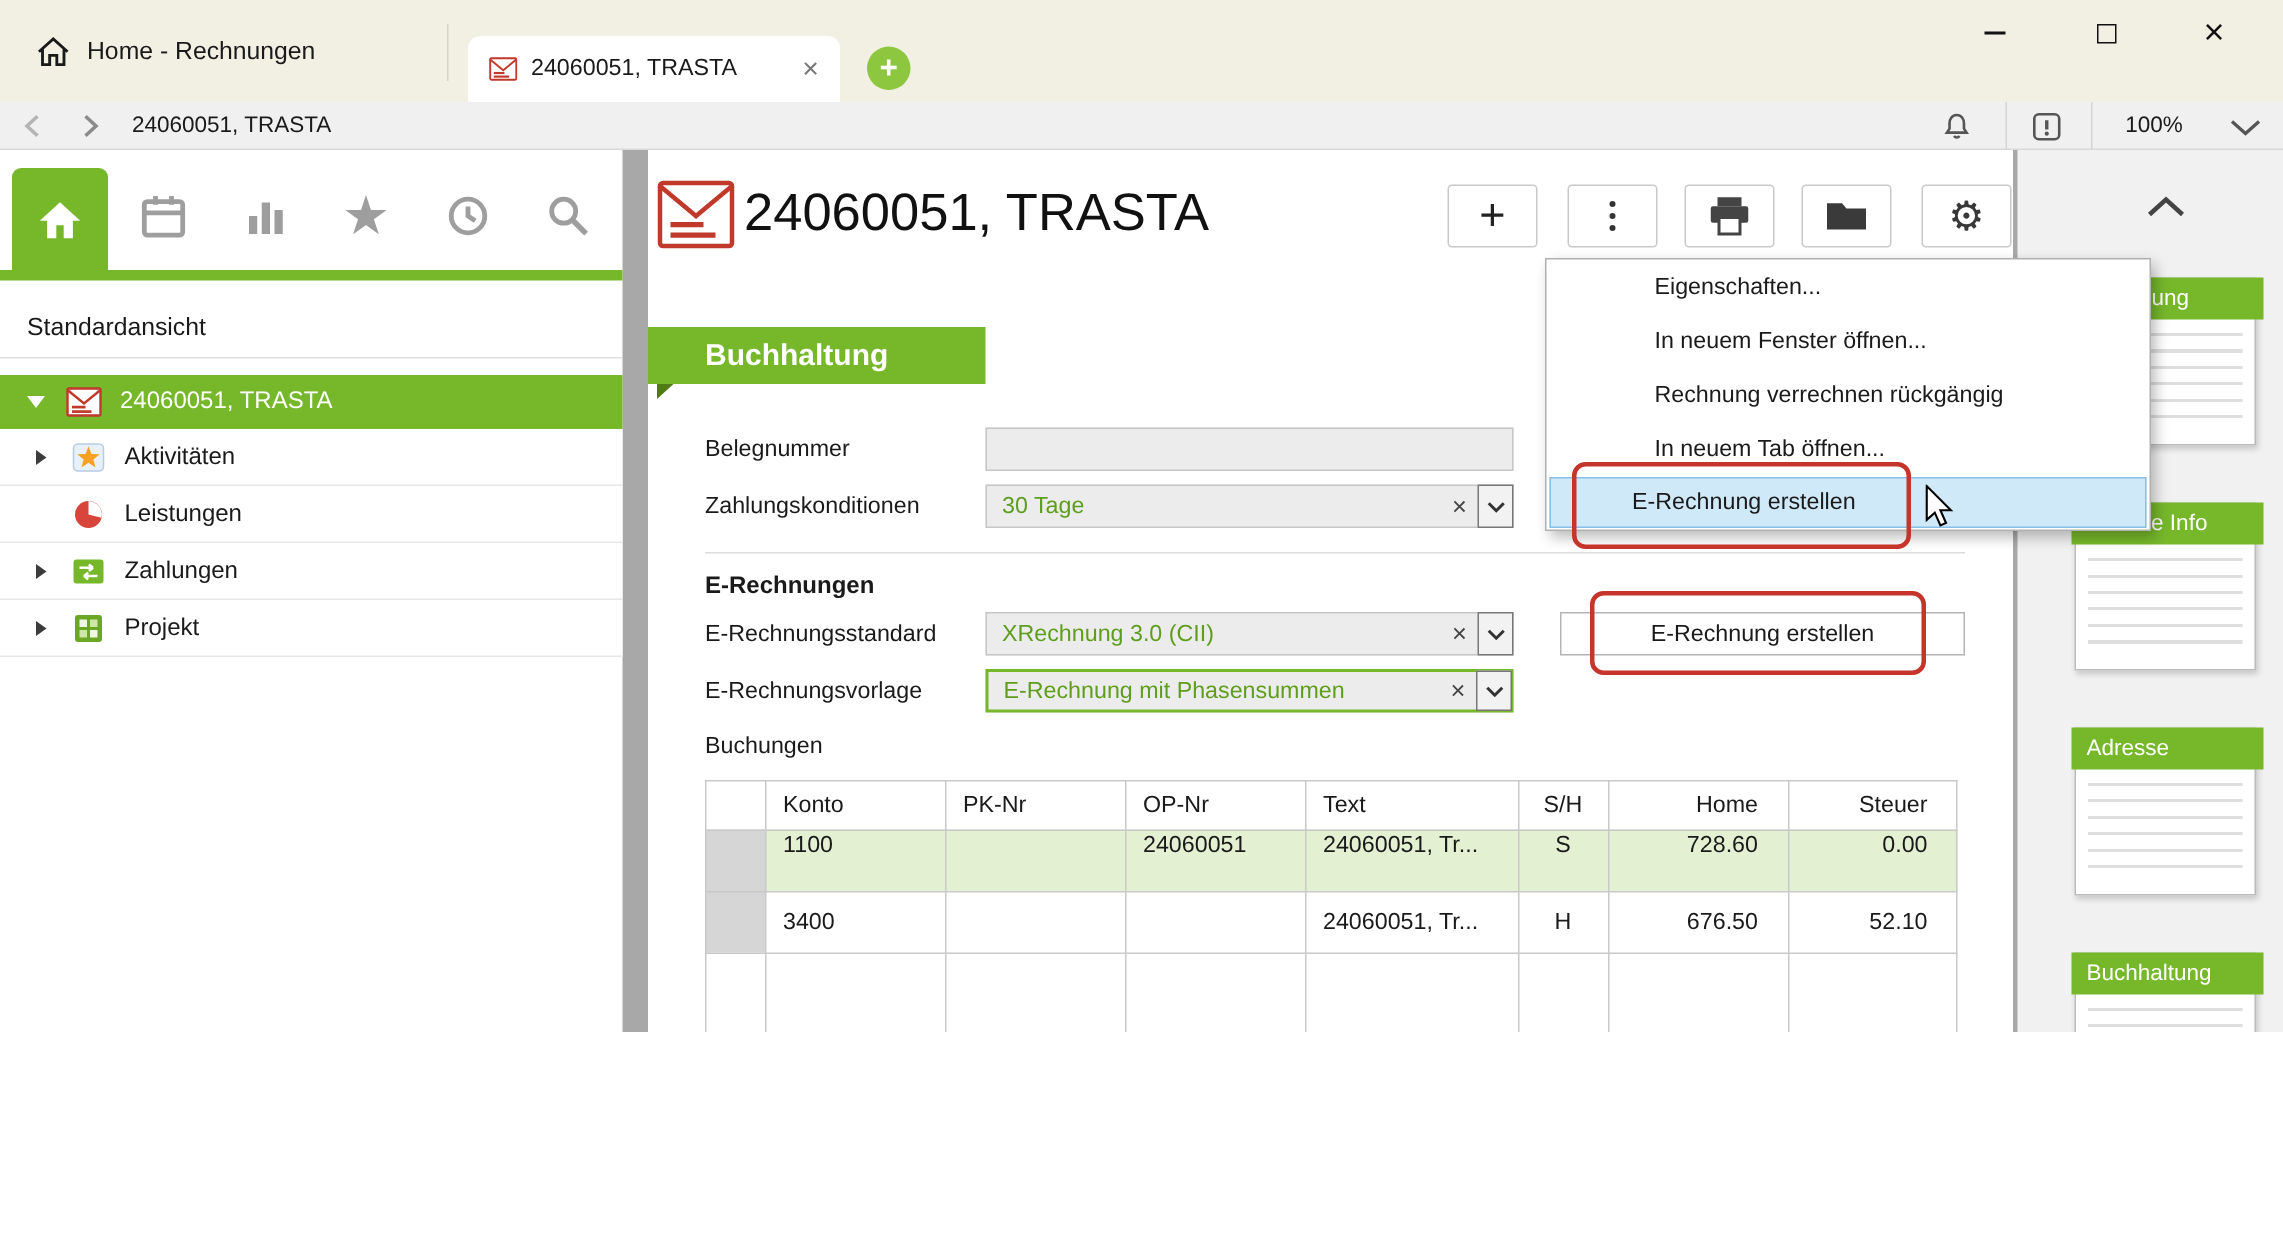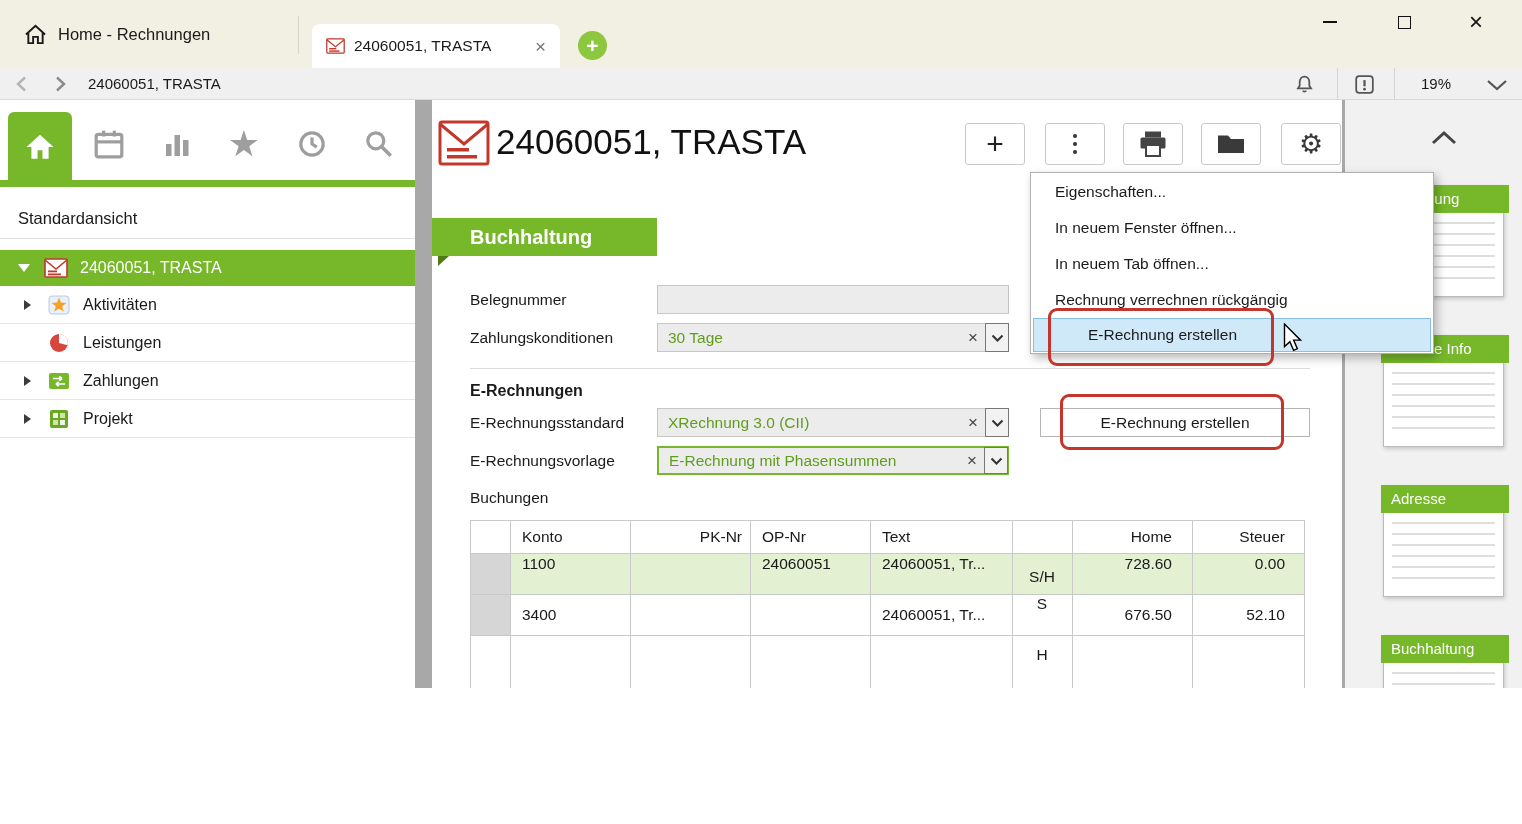--- a/index.html
+++ b/index.html
@@ -88,29 +88,29 @@
     background-position:0 0,40px 0,160px 0,280px 0,400px 0,542px 0,602px 0,722px 0,834px 0,
       0 0,0 33px,0 74px,0 115px,
       0 33px,40px 33px,0 74px;
     background-size:1px 290px,1px 290px,1px 290px,1px 290px,1px 290px,1px 290px,1px 290px,1px 290px,1px 290px,
       835px 1px,835px 1px,835px 1px,835px 1px,
       40px 41px,795px 41px,40px 41px;}
   .cell{position:absolute;font-size:15.5px;white-space:nowrap;overflow:hidden;}
   .hrow .cell{top:0;height:33px;line-height:33px;}
   .r1 .cell{top:23px;height:41px;line-height:41px;}
   .r2 .cell{top:74px;height:41px;line-height:41px;}
-  .c-konto{left:52px;width:100px;} .c-pknr{left:172px;width:100px;text-align:right;} .c-opnr{left:292px;width:100px;}
-  .c-text{left:412px;width:124px;} .c-sh{left:542px;width:60px;text-align:center;margin-top:40px;}
+  .c-konto{left:52px;width:100px;} .c-pknr{left:172px;width:100px;} .c-opnr{left:292px;width:100px;}
+  .c-text{left:412px;width:124px;} .c-sh{left:542px;width:60px;text-align:center;}
   .c-netto{left:602px;width:110px;text-align:right;padding-right:10px;}
   .c-steuer{left:722px;width:103px;text-align:right;padding-right:10px;}
 
   
   .context-menu{position:absolute;left:1030px;top:172px;width:404px;background:#fff;border:1px solid #b0b0b0;
     box-shadow:3px 4px 9px rgba(0,0,0,.28);z-index:40;padding:1px 0;}
-  .menu-item{height:36px;line-height:36px;padding-left:24px;font-size:15.5px;white-space:nowrap;}
+  .menu-item{height:36px;line-height:36px;padding-left:72px;font-size:15.5px;white-space:nowrap;}
   .menu-item.highlight{margin:0 2px;background:#cfe9f8;border:1px solid #88bfe8;height:34px;line-height:32px;padding-left:54px;}
 
   
   .right-panel{position:absolute;left:1345px;top:100px;width:177px;height:724px;background:#f1f1f1;}
   .panel-chev{position:absolute;left:86px;width:26px;height:16px;}
   .thumb{position:absolute;left:38px;width:121px;height:112px;background:#fff;border:1px solid #bbb;
     box-shadow:1px 2px 4px rgba(0,0,0,.18);}
   .thumb-label{position:absolute;left:36px;width:128px;height:28px;background:#76b82a;color:#fff;
     font-size:15px;line-height:28px;padding-left:10px;white-space:nowrap;overflow:hidden;z-index:2;}
   .thumb-lines{position:absolute;left:8px;right:8px;top:36px;bottom:8px;
@@ -175,21 +175,21 @@
     </div>
     <div class="nav-sep" style="left:1337px"></div>
     <div class="nav-ico" style="left:1352px">
       <svg width="21" height="21" viewBox="0 0 24 24">
         <rect x="2.5" y="2.5" width="19" height="19" rx="3.5" fill="none" stroke="#555" stroke-width="2"></rect>
         <line x1="12" y1="7" x2="12" y2="14" stroke="#555" stroke-width="2.6"></line>
           <circle cx="12" cy="17.3" r="1.6" fill="#555"></circle>
         </svg>
     </div>
     <div class="nav-sep" style="left:1394px"></div>
-    <span class="zoom-text">19%</span>
+    <span class="zoom-text">100%</span>
     <svg class="nav-chev" viewBox="0 0 22 12">
       <path d="M2 2 L11 10 L20 2" fill="none" stroke="#555" stroke-width="2.2"></path>
       </svg>
   </div>
 
   <div class="sidebar">
     <div class="home-tile">
       <svg width="30" height="27" viewBox="0 0 24 22">
         <path d="M12 1.5 L23 11.5 H19 V21 H14 V14 H10 V21 H5 V11.5 H1 Z" fill="#fff"></path>
         </svg>
@@ -424,22 +424,22 @@
     <div class="thumb-label" style="top:535px">Buchhaltung</div>
 
     <svg class="panel-chev" style="top:680px" viewBox="0 0 26 16">
       <path d="M2 3 L13 13 L24 3" fill="none" stroke="#444" stroke-width="3"></path>
       </svg>
   </div>
 
   <div class="context-menu">
     <div class="menu-item">Eigenschaften...</div>
     <div class="menu-item">In neuem Fenster öffnen...</div>
+    <div class="menu-item">Rechnung verrechnen rückgängig</div>
     <div class="menu-item">In neuem Tab öffnen...</div>
-    <div class="menu-item">Rechnung verrechnen rückgängig</div>
     <div class="menu-item highlight">E-Rechnung erstellen</div>
   </div>
 
   <div class="ann ann-menu"></div>
   <div class="ann ann-btn"></div>
   <svg class="cursor" width="22" height="30" viewBox="0 0 20 28">
     <path d="M3 1 L3 22 L8 17.5 L11.5 25.5 L15 24 L11.5 16 L18 16 Z" fill="#fff" stroke="#000" stroke-width="1.3"></path>
     </svg>
 
 </div>

